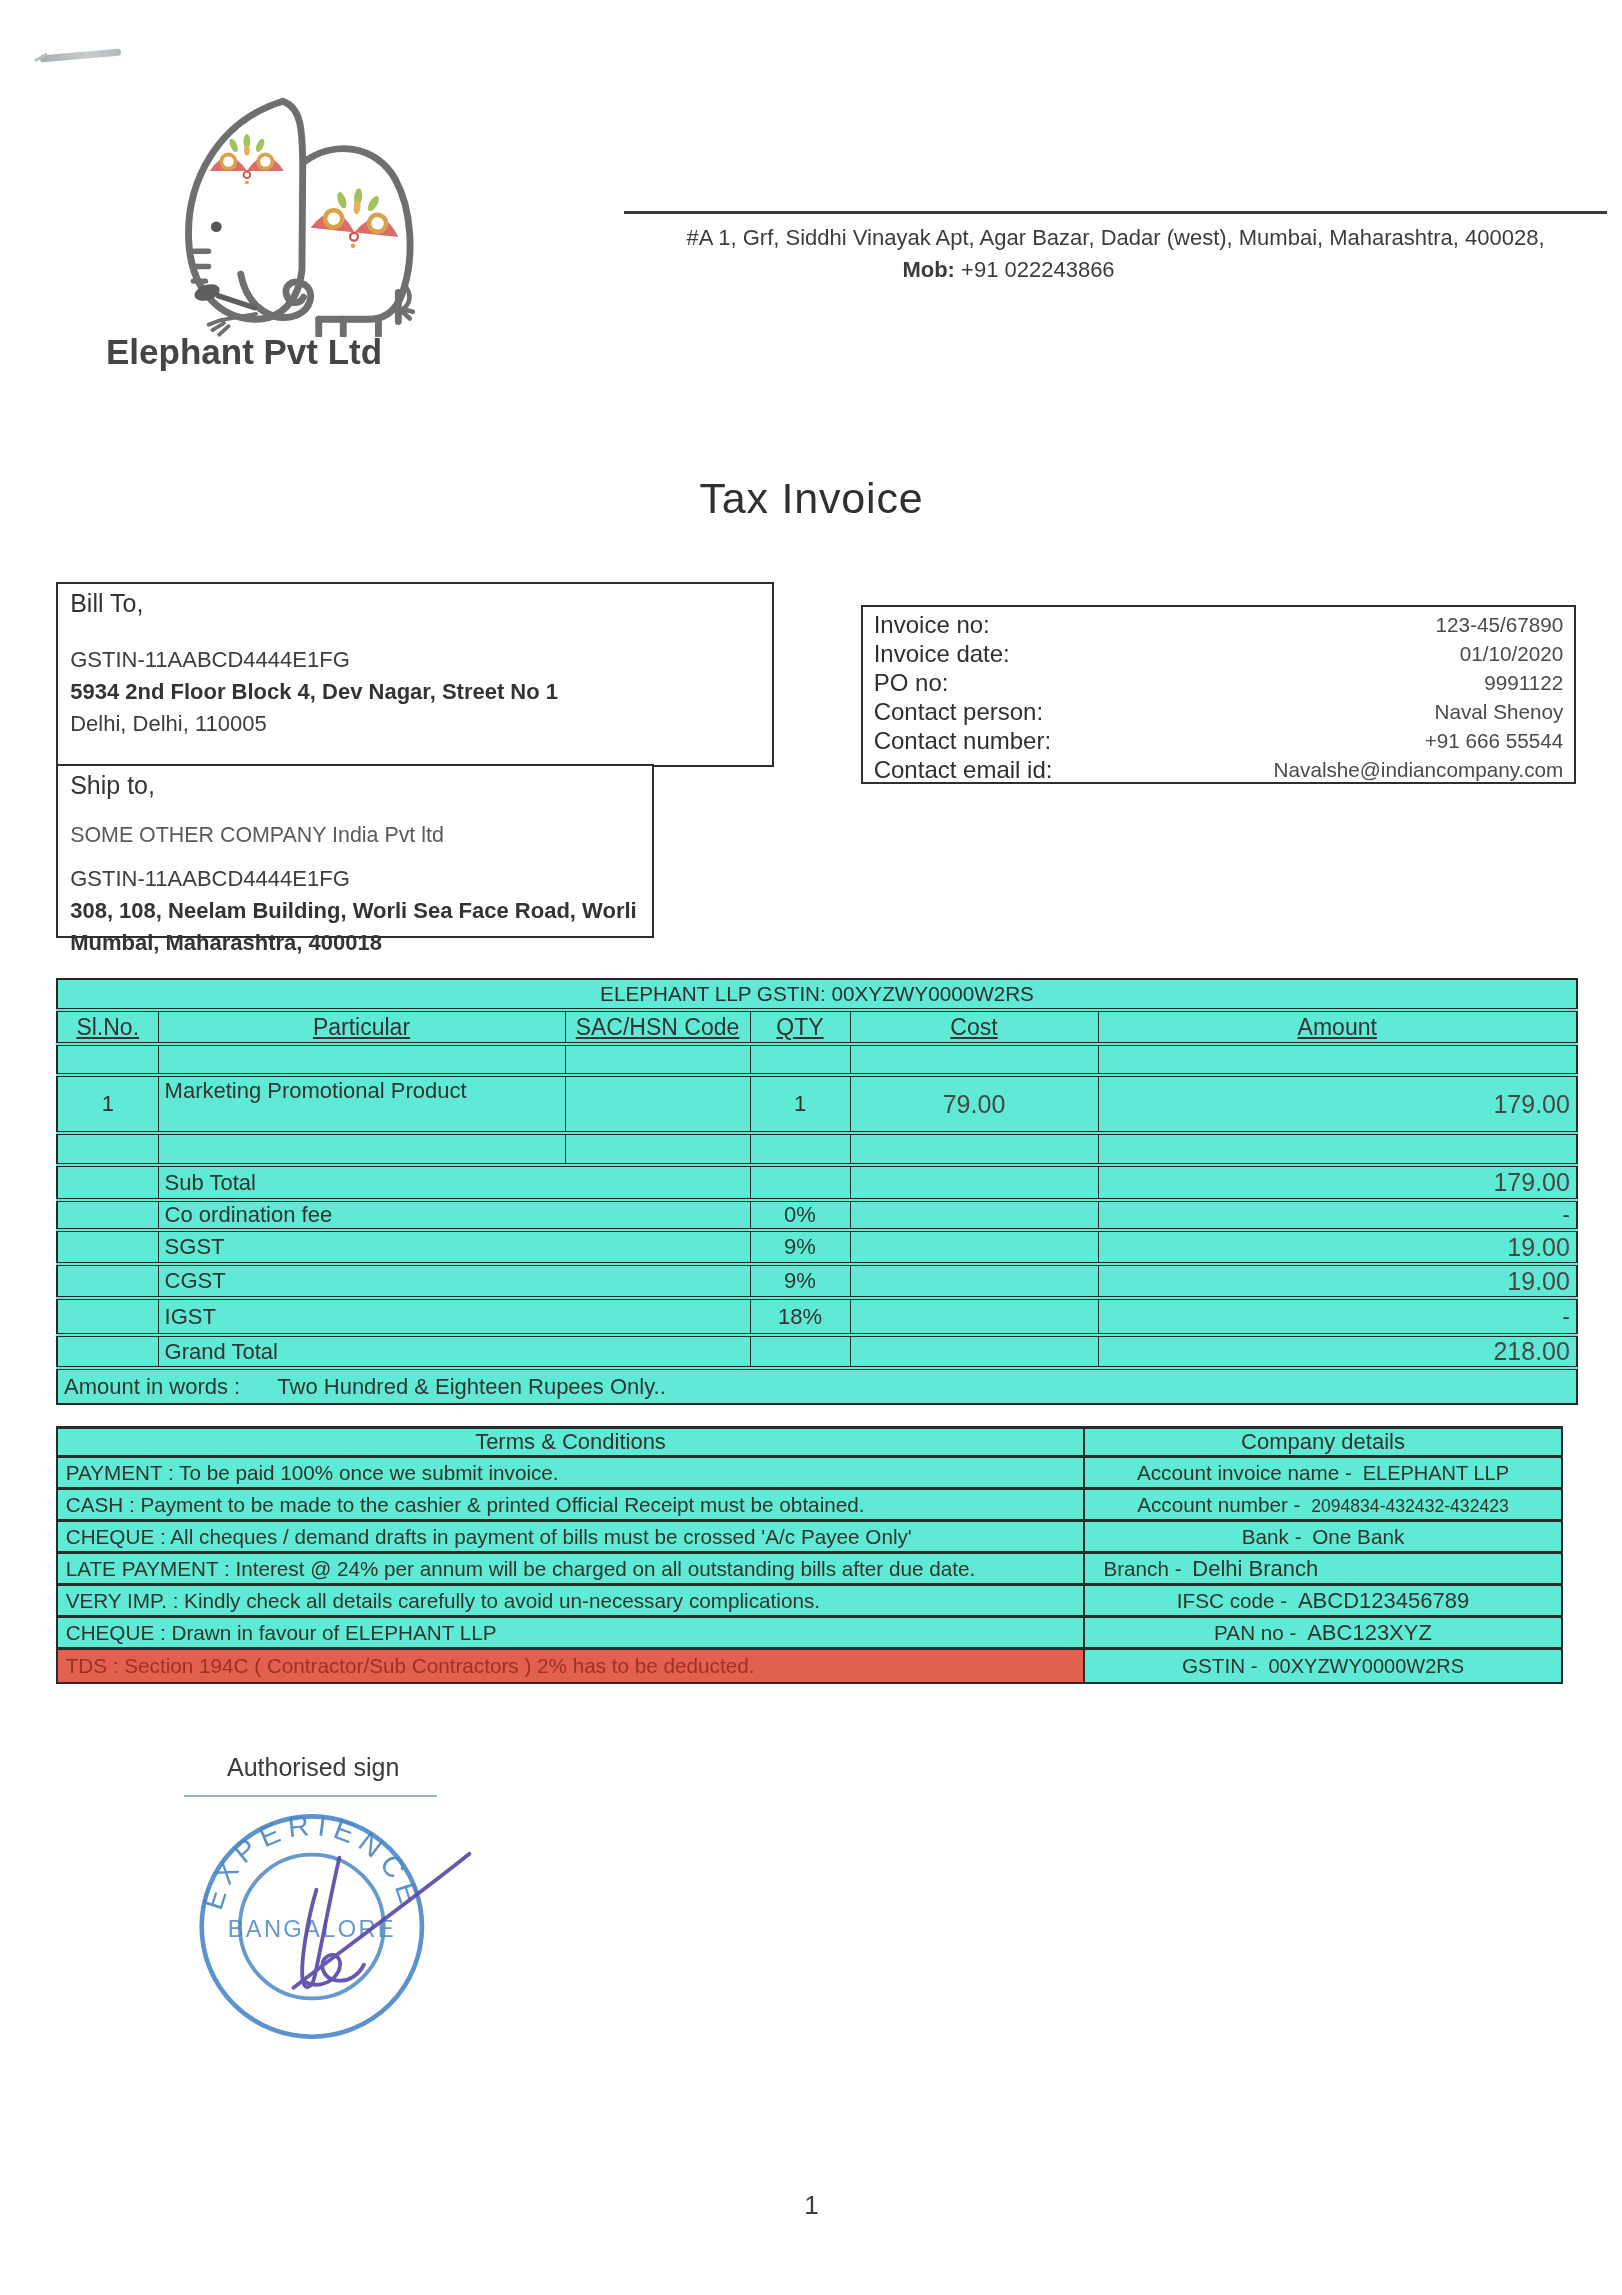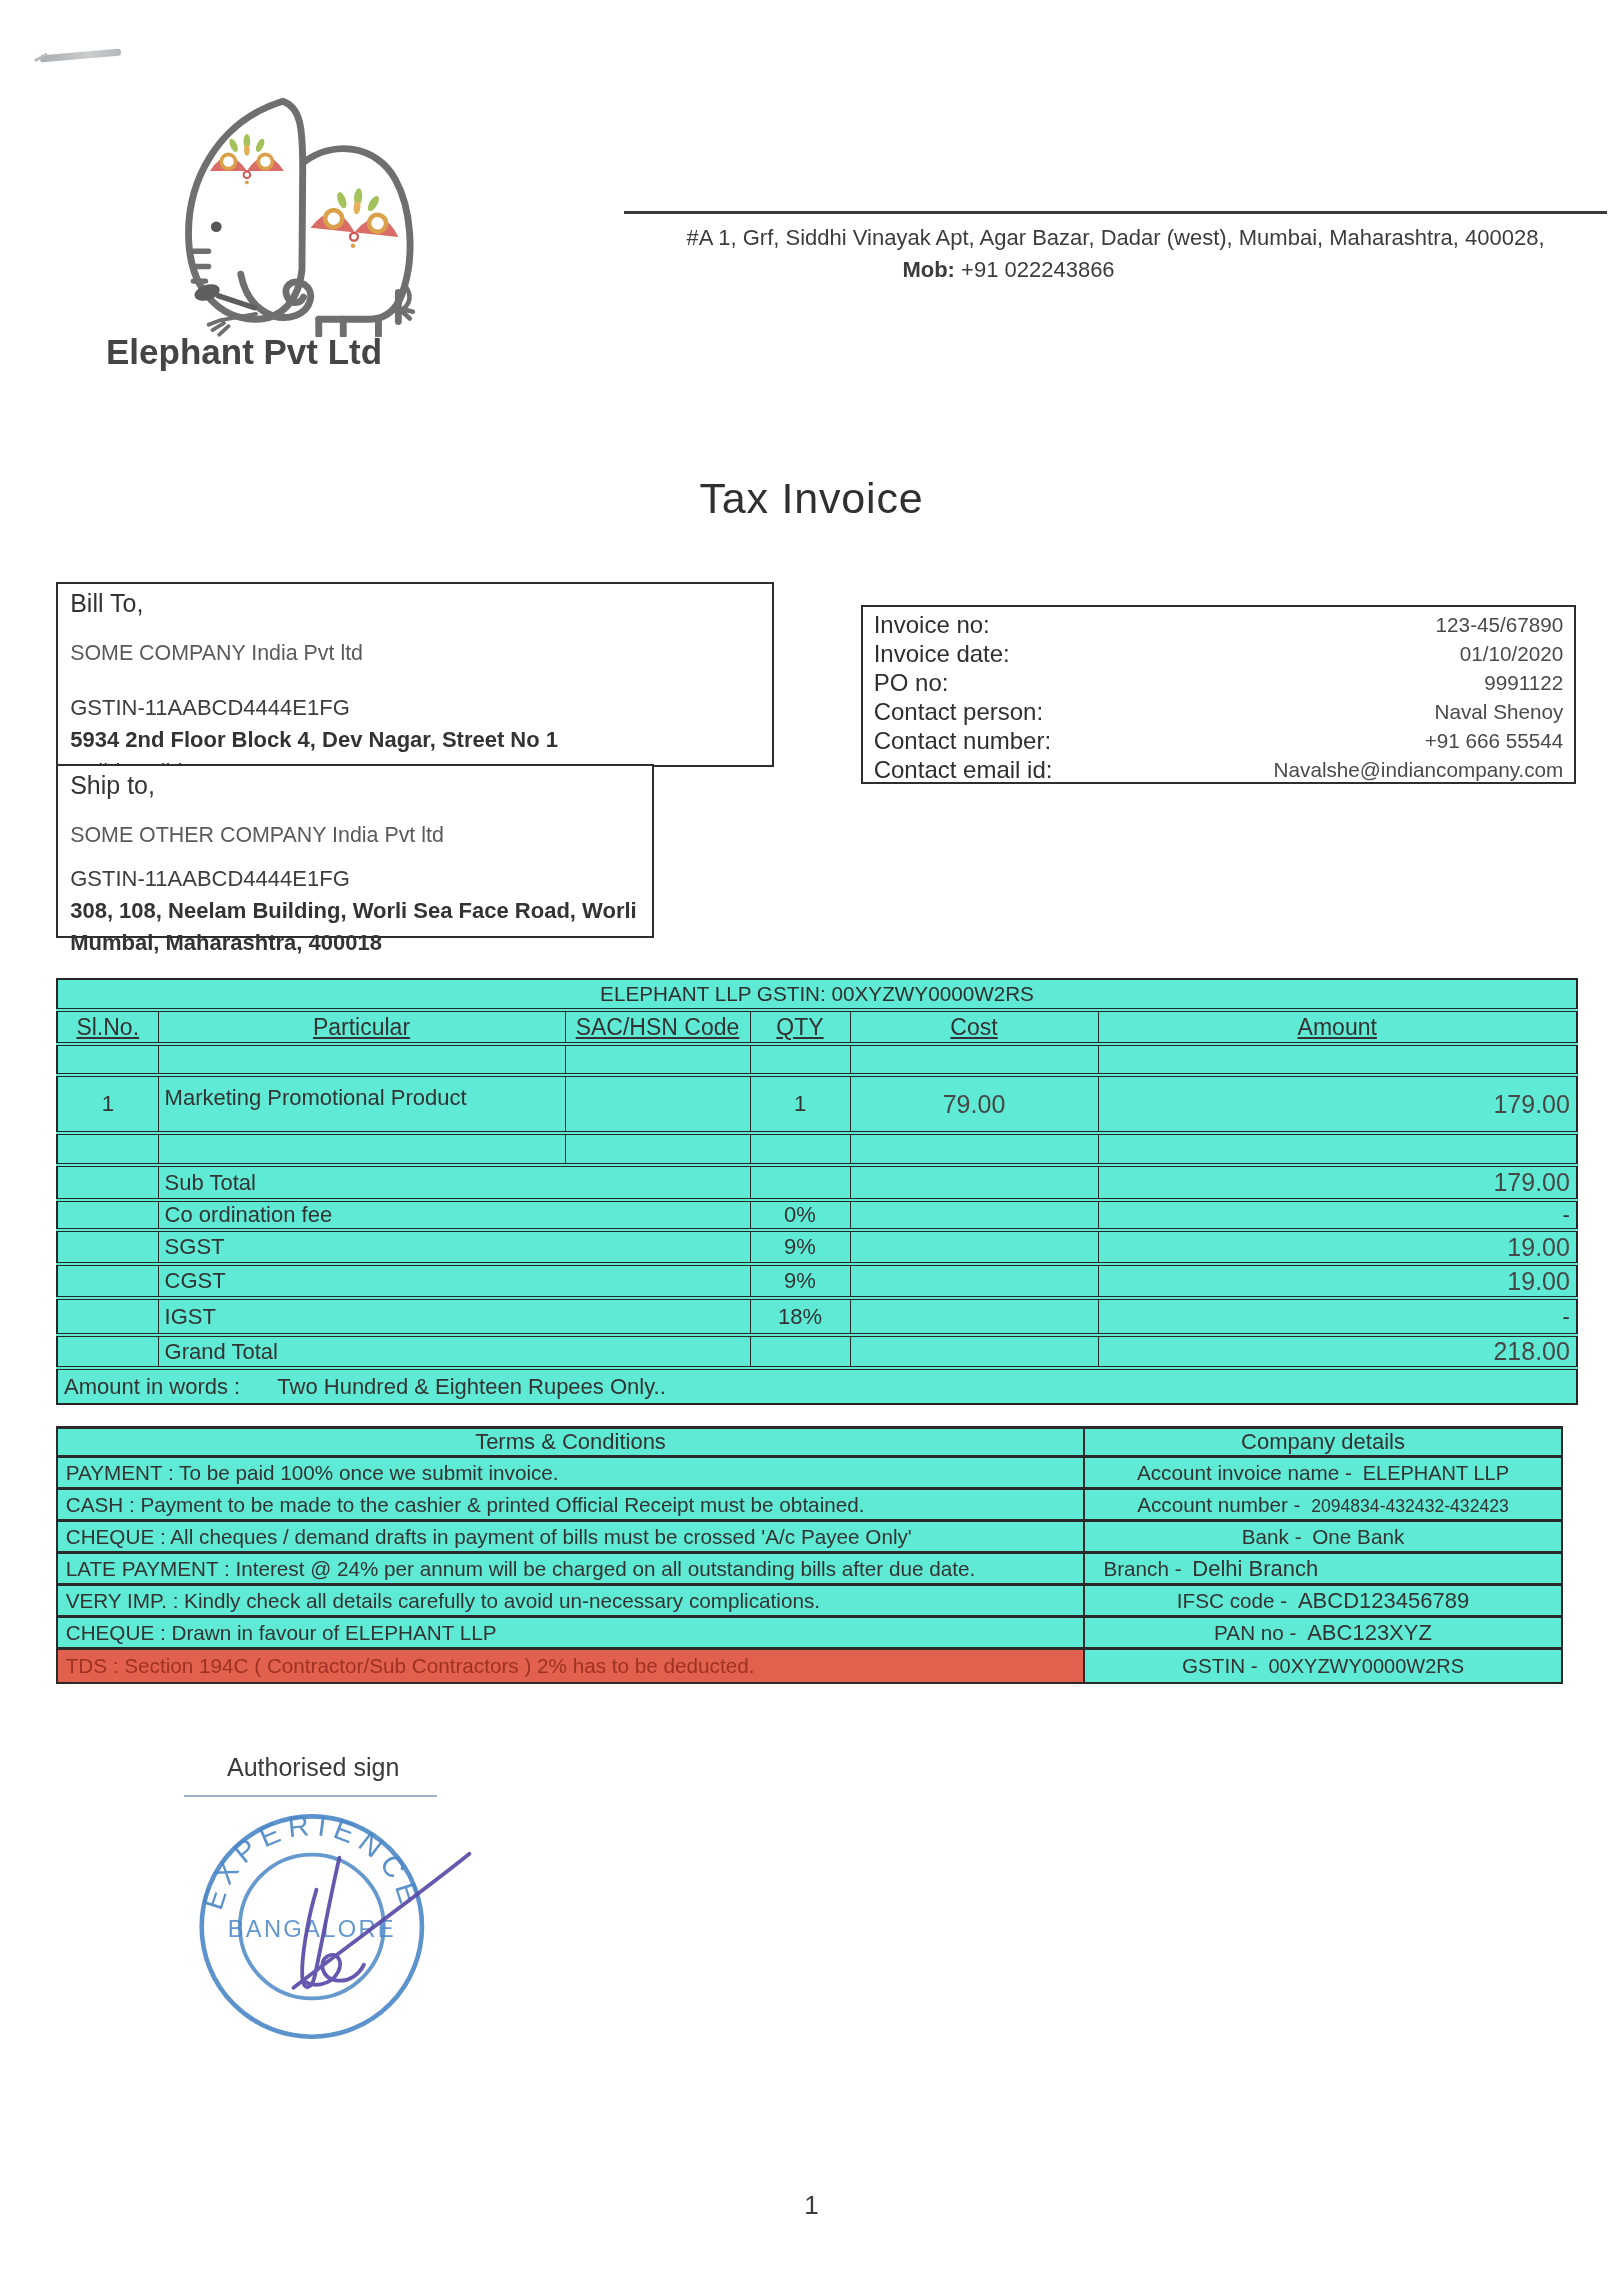--- a/index.html
+++ b/index.html
@@ -45,21 +45,21 @@
   table { border-collapse:collapse; table-layout:fixed; position:absolute; background:#5eead4; }
   .items { left:56px; top:978px; width:1520px; border:2.3px solid #262626; }
   .items td, .items th { border-left:1.5px solid #2a2a2a; border-right:1.5px solid #2a2a2a;
     padding:0 6.1px; overflow:hidden; font-size:22px; color:#333; }
   .items tr.dbl td, .items tr.dbl th { border-top:4.6px double #262626; }
   .items .banner td { text-align:center; font-size:20.7px; color:#2f2f2f; }
   .items th { text-align:center; font-weight:normal; text-decoration:underline; font-size:23px; }
   .items .c { text-align:center; }
   .items .r { text-align:right; }
   .items .money { font-size:25px; color:#474747; }
-  .items .part-top { vertical-align:top; padding-top:8px; }
+  .items .part-top { vertical-align:top; padding-top:1px; }
   .items .sum-label { text-align:left; font-size:22px; }
   .items .words td { font-size:22px; }
   .items .words .wlabel { display:inline-block; }
   .items .words .wvalue { display:inline-block; margin-left:31px; }
 
   .terms { left:56px; top:1426px; width:1505px; border:2.3px solid #262626; }
   .terms td { border:2.3px solid #2a2a2a; border-top-width:3.1px; padding:0 7.7px;
     font-size:20.7px; color:#333; overflow:hidden; }
   .terms .thead td { text-align:center; font-size:22px; }
   .terms .cd { text-align:center; }
@@ -125,21 +125,20 @@
   <div class="header-right">
     <div class="header-rule"></div>
     <div class="addr1">#A 1, Grf, Siddhi Vinayak Apt, Agar Bazar, Dadar (west), Mumbai, Maharashtra, 400028,</div>
     <div class="addr2"><span class="b">Mob:</span> <span>+91 022243866</span></div>
   </div>
 
   <div class="title">Tax Invoice</div>
 
   <div class="box bill-box">
     <div class="heading">Bill To,</div>
-    <div class="company">SOME COMPANY India Pvt ltd</div>
     <div class="gstin">GSTIN-11AABCD4444E1FG</div>
     <div class="line1">5934 2nd Floor Block 4, Dev Nagar, Street No 1</div>
     <div class="line2">Delhi, Delhi, 110005</div>
   </div>
 
   <div class="box ship-box">
     <div class="heading">Ship to,</div>
     <div class="company">SOME OTHER COMPANY India Pvt ltd</div>
     <div class="gstin">GSTIN-11AABCD4444E1FG</div>
     <div class="line1">308, 108, Neelam Building, Worli Sea Face Road, Worli</div>

